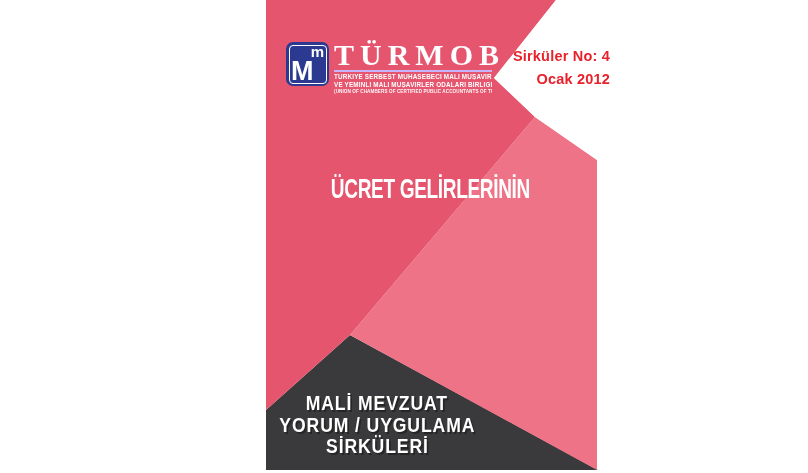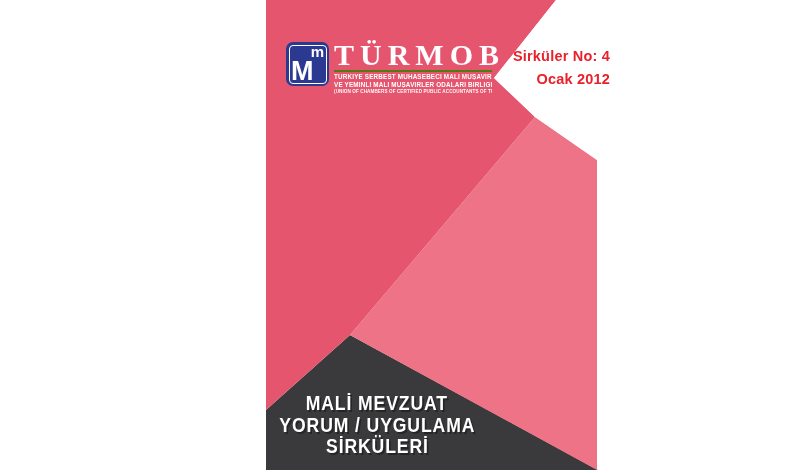--- a/index.html
+++ b/index.html
@@ -52,21 +52,21 @@
     position:absolute;left:5px;bottom:1px;color:#fff;font-weight:bold;
     font-size:27px;line-height:1;font-family:"Liberation Sans",sans-serif;
   }
   .logo-mark .small-m{
     position:absolute;right:5px;top:2px;color:#fff;font-weight:bold;
     font-size:15px;line-height:1;font-family:"Liberation Sans",sans-serif;
   }
   .logo-text{margin-left:5px;width:158px;color:#fff;}
   .wordmark{
     font-family:"Liberation Serif",serif;font-weight:bold;font-size:30px;line-height:26px;
-    letter-spacing:6px;white-space:nowrap;border-bottom:2px solid #4d7c0f;padding-bottom:2px;
+    letter-spacing:6px;white-space:nowrap;border-bottom:2px solid #c4b5fd;padding-bottom:2px;
   }
   .sub1,.sub2{
     font-size:6.3px;line-height:6.6px;font-weight:bold;white-space:nowrap;
     letter-spacing:.18px;margin-top:1.6px;overflow:hidden;
   }
   .sub3{
     font-size:4.6px;line-height:5.2px;font-weight:bold;white-space:nowrap;
     letter-spacing:.1px;margin-top:.8px;opacity:.95;overflow:hidden;
   }
   
@@ -117,20 +117,23 @@
       <div class="sub3">(UNION OF CHAMBERS OF CERTIFIED PUBLIC ACCOUNTANTS OF TURKEY)</div>
     </div>
   </div>
 
   <div class="corner-note">
     <div class="line">Sirküler No: 4</div>
     <div class="line">Ocak 2012</div>
   </div>
 
   <div class="title-block">
+    <div class="title-line">
+      <span>ÜCRET GELİRLERİNİN</span>
+    </div>
   </div>
 
   <div class="footer-block">
     <div class="footer-line">
       <span>MALİ MEVZUAT</span>
     </div>
     <div class="footer-line">
       <span>YORUM / UYGULAMA</span>
     </div>
     <div class="footer-line">

